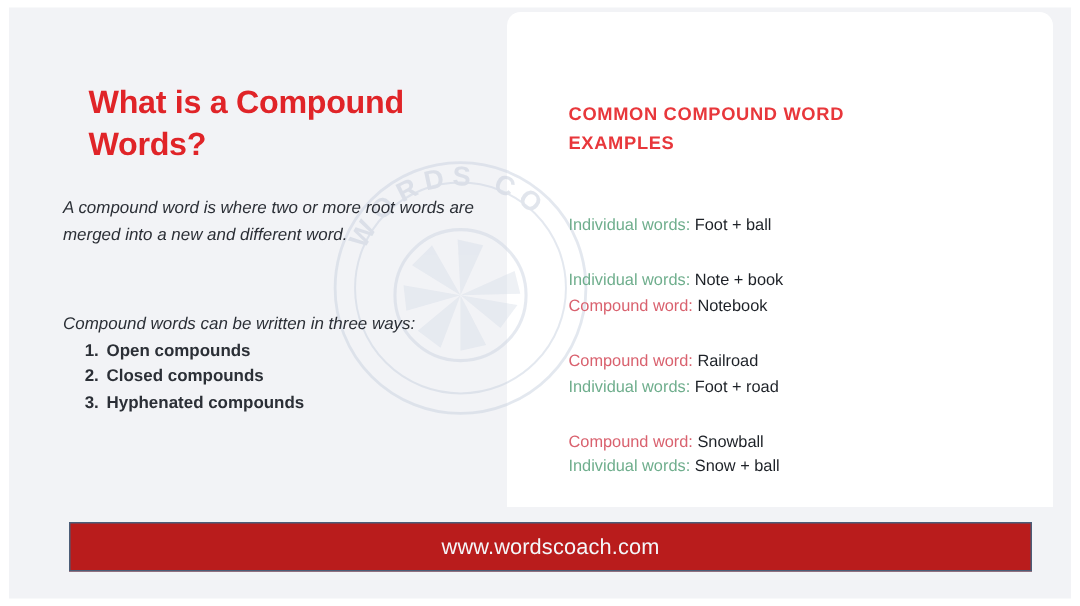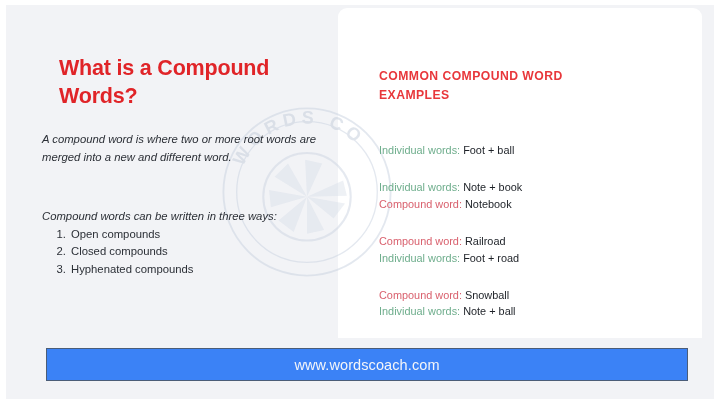--- a/index.html
+++ b/index.html
@@ -81,20 +81,21 @@
   }
 
   #para-gap { height: 40px; }
 
   #ways-list {
     margin: 1px 0 0 0;
     padding-left: 27px;
     color: #2b2f36;
     font-size: 11.3px;
     line-height: 1.55;
+    font-weight: bold;
   }
   #ways-list li { padding-left: 2px; }
 
   
   #right-col {
     position: absolute;
     left: 373px;
     top: 62px;
     width: 300px;
   }
@@ -122,21 +123,21 @@
   .lbl-individual { color: #6fae8d; }
   .val { color: #1d2127; }
 
   
   #footer-bar {
     position: absolute;
     left: 40px;
     top: 343px;
     width: 642px;
     height: 33px;
-    background: #3b82f6;
+    background: #b91c1c;
     border: 1px solid #4b5d78;
     box-sizing: border-box;
     display: flex;
     align-items: center;
     justify-content: center;
   }
   #footer-url {
     color: #f4f6f9;
     font-size: 14.5px;
     letter-spacing: 0.1px;
@@ -219,21 +220,21 @@
         </div>
       </div>
 
       <div class="example-block">
         <div class="example-line">
           <span class="lbl-compound">Compound word:</span>
           <span class="val">Snowball</span>
         </div>
         <div class="example-line">
           <span class="lbl-individual">Individual words:</span>
-          <span class="val">Note + ball</span>
+          <span class="val">Snow + ball</span>
         </div>
       </div>
     </div>
 
     <div id="footer-bar">
       <span id="footer-url">www.wordscoach.com</span>
     </div>
 
   </div>
 </div>

